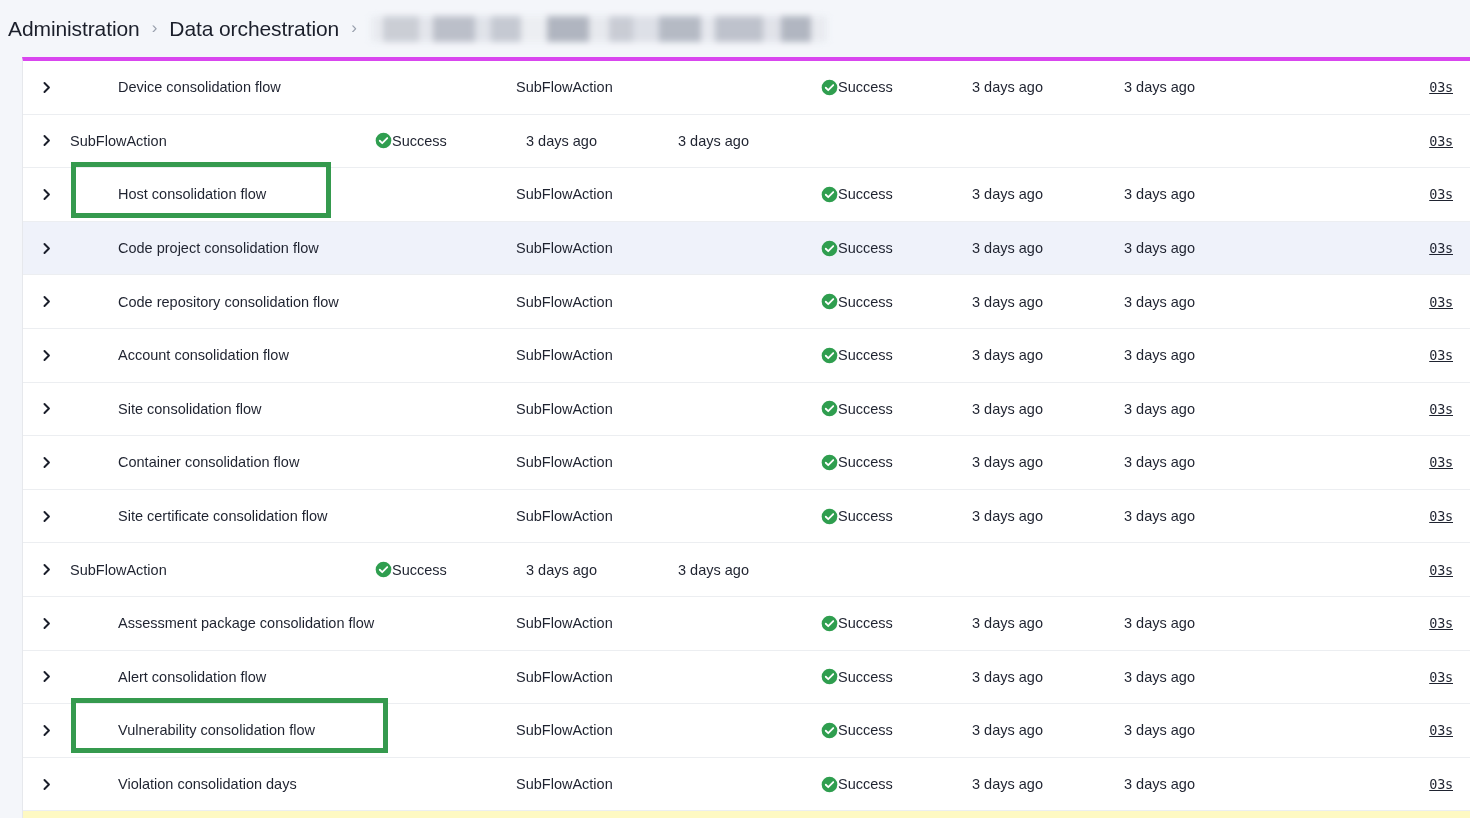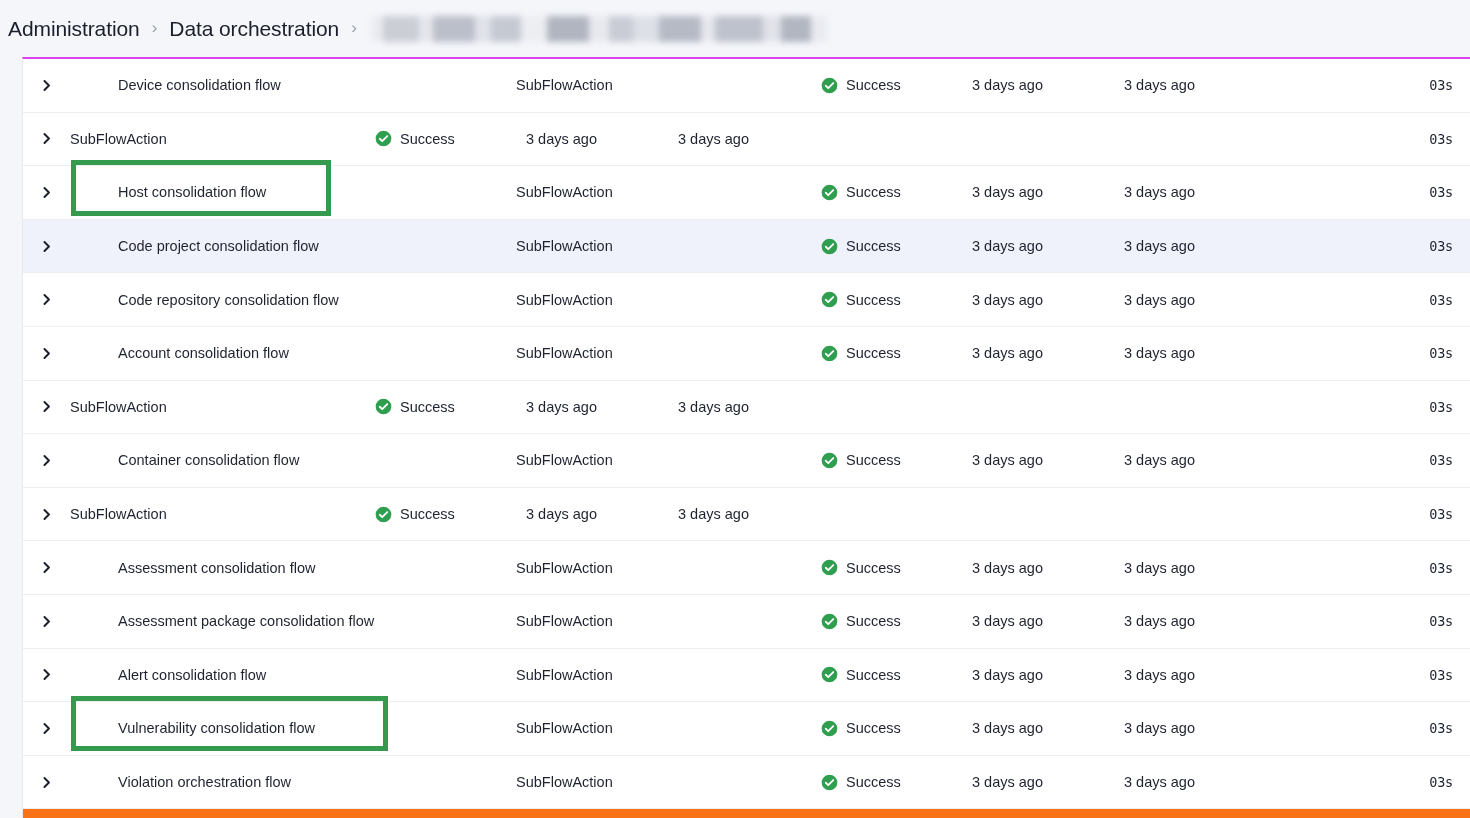--- a/index.html
+++ b/index.html
@@ -53,22 +53,22 @@
     opacity: 0.95;
   }
 
   
   #runs-table-card {
     position: absolute;
     top: 57px;
     left: 22px;
     right: 0;
     bottom: 0;
-    background: #f97316;
-    border-top: 2px solid #d946ef;
+    background: #fef9c3;
+    border-top: 4px solid #d946ef;
     border-left: 1px solid #e6e8ec;
     overflow: hidden;
   }
 
   .row {
     position: relative;
     display: flex;
     align-items: center;
     height: 53.6px;
     border-bottom: 1px solid #eceef1;
@@ -83,30 +83,31 @@
     display: flex;
     align-items: center;
     justify-content: center;
     flex: none;
     cursor: pointer;
   }
   .chev { display: block; }
 
   .c-name    { width: 446px; flex: none; padding-left: 48px; }
   .c-type    { width: 305px; flex: none; }
-  .c-status  { width: 151px; flex: none; display: flex; align-items: center; gap: 8px; }
+  .c-status  { width: 151px; flex: none; display: flex; align-items: center; }
   .c-start   { width: 152px; flex: none; }
   .c-end     { width: 240px; flex: none; }
   .c-duration{
     flex: 1 1 auto;
     text-align: right;
     padding-right: 17px;
     font-family: "DejaVu Sans Mono", "Liberation Mono", monospace;
     font-size: 13.5px;
     letter-spacing: -0.2px;
+    text-decoration: underline;
   }
 
   .status-icon { width: 17px; height: 17px; flex: none; display: block; }
   .status-text { font-size: 14.5px; }
 
   
   .annot-box {
     position: absolute;
     border: 5px solid #359a4e;
     background: transparent;
@@ -266,20 +267,21 @@
         <div class="cell c-duration">03s</div>
       </div>
       <div class="row">
         <div class="c-expand">
           <span>
             <svg class="chev" width="13" height="13" viewBox="0 0 16 16" fill="none">
               <path d="M5.5 2.5L11 8l-5.5 5.5" stroke="#1b1f2b" stroke-width="2.4" stroke-linecap="round" stroke-linejoin="round"></path>
             </svg>
           </span>
         </div>
+        <div class="cell c-name">Site consolidation flow</div>
         <div class="cell c-type">SubFlowAction</div>
         <div class="cell c-status">
           <span>
             <svg class="status-icon" viewBox="0 0 20 20">
               <circle cx="10" cy="10" r="9.2" fill="#2f9e4f"></circle>
               <path d="M5.6 10.3l2.9 2.9 5.9-6.1" stroke="#ffffff" stroke-width="2.1" fill="none" stroke-linecap="round" stroke-linejoin="round"></path>
             </svg>
           </span>
           <span class="status-text">Success</span>
         </div>
@@ -311,43 +313,43 @@
         <div class="cell c-duration">03s</div>
       </div>
       <div class="row">
         <div class="c-expand">
           <span>
             <svg class="chev" width="13" height="13" viewBox="0 0 16 16" fill="none">
               <path d="M5.5 2.5L11 8l-5.5 5.5" stroke="#1b1f2b" stroke-width="2.4" stroke-linecap="round" stroke-linejoin="round"></path>
             </svg>
           </span>
         </div>
-        <div class="cell c-type">SubFlowAction</div>
-        <div class="cell c-status">
-          <span>
-            <svg class="status-icon" viewBox="0 0 20 20">
-              <circle cx="10" cy="10" r="9.2" fill="#2f9e4f"></circle>
-              <path d="M5.6 10.3l2.9 2.9 5.9-6.1" stroke="#ffffff" stroke-width="2.1" fill="none" stroke-linecap="round" stroke-linejoin="round"></path>
-            </svg>
-          </span>
-          <span class="status-text">Success</span>
-        </div>
-        <div class="cell c-start">3 days ago</div>
-        <div class="cell c-end">3 days ago</div>
-        <div class="cell c-duration">03s</div>
-      </div>
-      <div class="row">
-        <div class="c-expand">
-          <span>
-            <svg class="chev" width="13" height="13" viewBox="0 0 16 16" fill="none">
-              <path d="M5.5 2.5L11 8l-5.5 5.5" stroke="#1b1f2b" stroke-width="2.4" stroke-linecap="round" stroke-linejoin="round"></path>
-            </svg>
-          </span>
-        </div>
-        <div class="cell c-name">Assessment consolidation flow</div>
+        <div class="cell c-name">Site certificate consolidation flow</div>
+        <div class="cell c-type">SubFlowAction</div>
+        <div class="cell c-status">
+          <span>
+            <svg class="status-icon" viewBox="0 0 20 20">
+              <circle cx="10" cy="10" r="9.2" fill="#2f9e4f"></circle>
+              <path d="M5.6 10.3l2.9 2.9 5.9-6.1" stroke="#ffffff" stroke-width="2.1" fill="none" stroke-linecap="round" stroke-linejoin="round"></path>
+            </svg>
+          </span>
+          <span class="status-text">Success</span>
+        </div>
+        <div class="cell c-start">3 days ago</div>
+        <div class="cell c-end">3 days ago</div>
+        <div class="cell c-duration">03s</div>
+      </div>
+      <div class="row">
+        <div class="c-expand">
+          <span>
+            <svg class="chev" width="13" height="13" viewBox="0 0 16 16" fill="none">
+              <path d="M5.5 2.5L11 8l-5.5 5.5" stroke="#1b1f2b" stroke-width="2.4" stroke-linecap="round" stroke-linejoin="round"></path>
+            </svg>
+          </span>
+        </div>
         <div class="cell c-type">SubFlowAction</div>
         <div class="cell c-status">
           <span>
             <svg class="status-icon" viewBox="0 0 20 20">
               <circle cx="10" cy="10" r="9.2" fill="#2f9e4f"></circle>
               <path d="M5.6 10.3l2.9 2.9 5.9-6.1" stroke="#ffffff" stroke-width="2.1" fill="none" stroke-linecap="round" stroke-linejoin="round"></path>
             </svg>
           </span>
           <span class="status-text">Success</span>
         </div>
@@ -426,21 +428,21 @@
         <div class="annot-box" style="left: 48px; top: -6px; width: 317px; height: 55px; border-color: rgb(53, 154, 78);"></div>
       </div>
       <div class="row">
         <div class="c-expand">
           <span>
             <svg class="chev" width="13" height="13" viewBox="0 0 16 16" fill="none">
               <path d="M5.5 2.5L11 8l-5.5 5.5" stroke="#1b1f2b" stroke-width="2.4" stroke-linecap="round" stroke-linejoin="round"></path>
             </svg>
           </span>
         </div>
-        <div class="cell c-name">Violation orchestration flow</div>
+        <div class="cell c-name">Violation consolidation days</div>
         <div class="cell c-type">SubFlowAction</div>
         <div class="cell c-status">
           <span>
             <svg class="status-icon" viewBox="0 0 20 20">
               <circle cx="10" cy="10" r="9.2" fill="#2f9e4f"></circle>
               <path d="M5.6 10.3l2.9 2.9 5.9-6.1" stroke="#ffffff" stroke-width="2.1" fill="none" stroke-linecap="round" stroke-linejoin="round"></path>
             </svg>
           </span>
           <span class="status-text">Success</span>
         </div>

